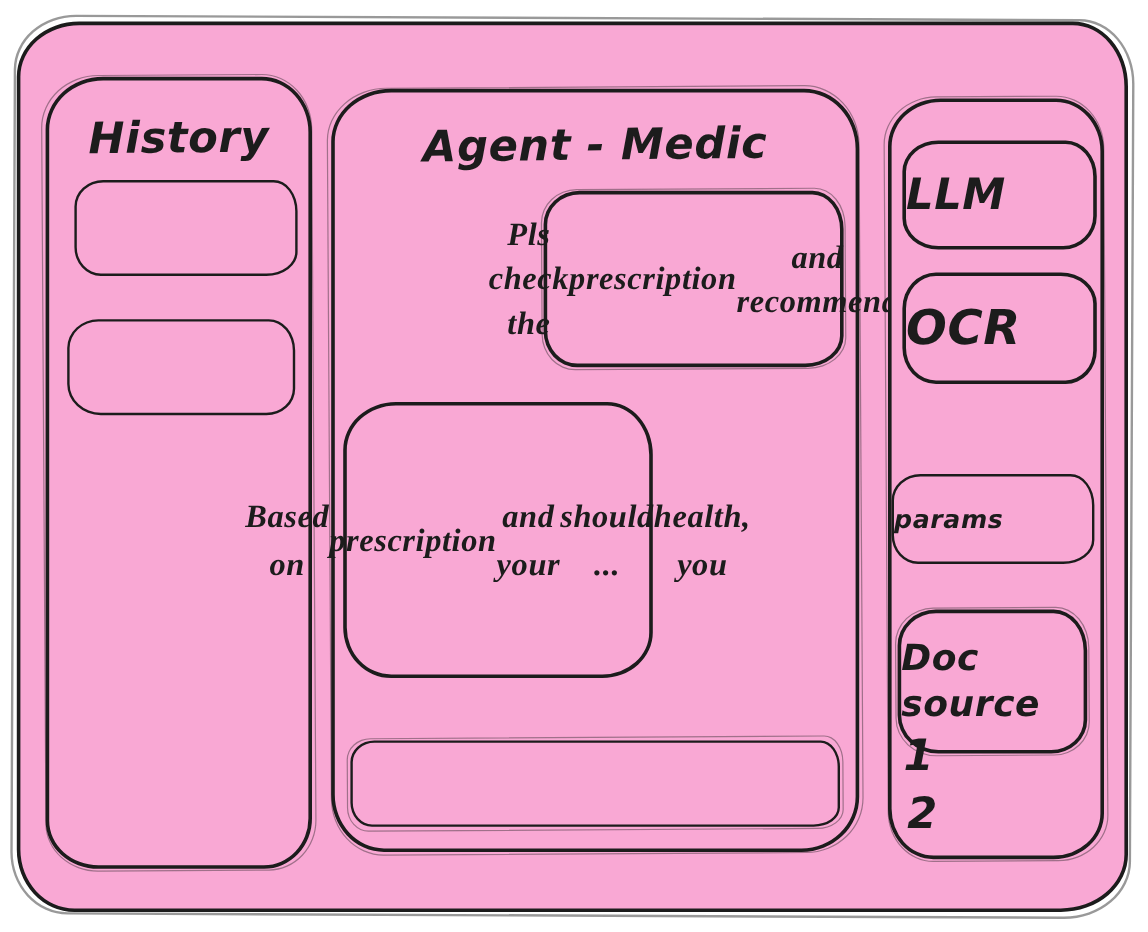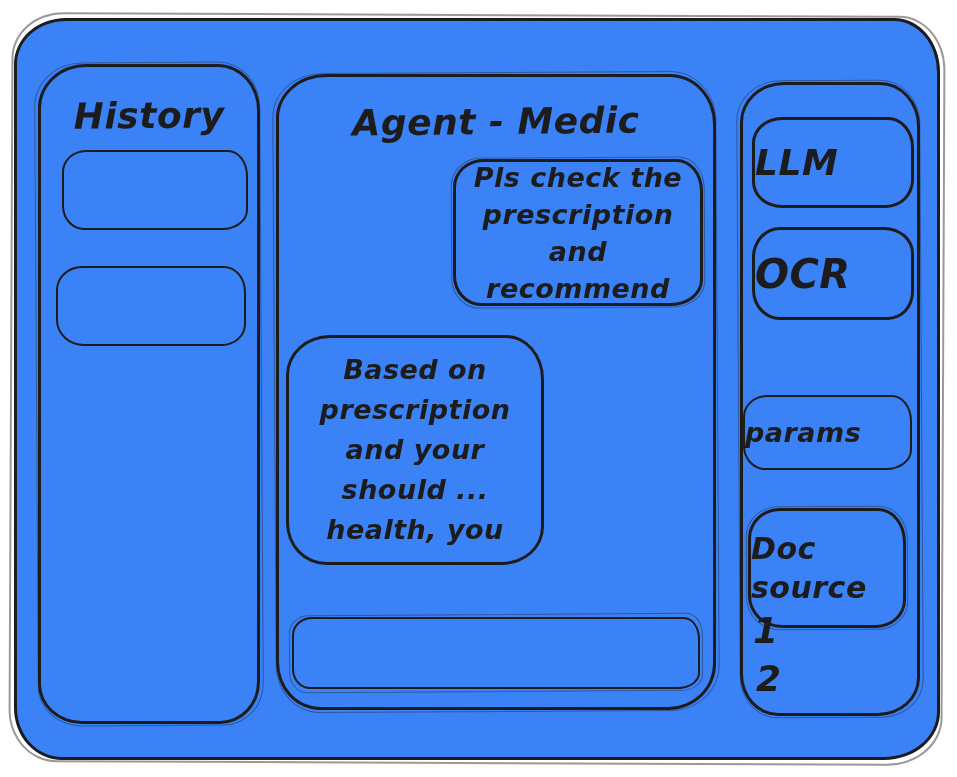--- a/index.html
+++ b/index.html
@@ -9,21 +9,21 @@
     height: 777px;
     background: #ffffff;
     font-family: "DejaVu Sans", sans-serif;
     color: #1c1c1c;
     overflow: hidden;
   }
   .sk {
     position: absolute;
     box-sizing: border-box;
     border: 3px solid #1c1c1c;
-    background: #3b82f6;
+    background: #f9a8d4;
   }
   
   .dbl::after {
     content: "";
     position: absolute;
     inset: -7px;
     border: 2px solid rgba(28,28,28,0.45);
     border-radius: inherit;
     transform: rotate(0.25deg);
     pointer-events: none;
@@ -74,24 +74,25 @@
   #chat-panel {
     left: 276px; top: 74px; width: 440px; height: 636px;
     border-radius: 50px 46px 48px 44px / 44px 50px 46px 48px;
   }
   #chat-title {
     position: absolute; left: 0; top: 24px; width: 100%;
     text-align: center; font-size: 36px;
     transform: rotate(-0.6deg);
   }
   .bubble {
-    display: flex; flex-direction: column;
+    display: flex; flex-direction: row;
     align-items: center; justify-content: center;
     text-align: center;
     font-size: 27px;
+    font-family: Liberation Serif, serif;
   }
   #user-bubble {
     left: 453px; top: 159px; width: 250px; height: 147px;
     border-radius: 30px 26px 32px 28px / 28px 32px 26px 30px;
     line-height: 37px;
   }
   #agent-bubble {
     left: 286px; top: 335px; width: 258px; height: 230px;
     border-radius: 44px 38px 42px 40px / 40px 44px 38px 42px;
     line-height: 40px;
@@ -128,21 +129,21 @@
   }
   #ocr-btn {
     left: 752px; top: 227px; width: 162px; height: 93px;
     border-radius: 28px 30px 26px 28px / 30px 26px 28px 30px;
     font-size: 40px;
   }
   #params-btn {
     left: 743px; top: 395px; width: 169px; height: 75px;
     border-radius: 24px 20px 26px 22px / 22px 26px 20px 24px;
     border-width: 2.5px;
-    font-size: 27px;
+    font-size: 21px;
   }
   #doc-btn {
     left: 748px; top: 508px; width: 158px; height: 120px;
     border-radius: 32px 28px 30px 34px / 30px 34px 28px 32px;
     font-size: 30px;
     line-height: 39px;
   }
   .doc-note {
     position: absolute;
     font-size: 36px;

